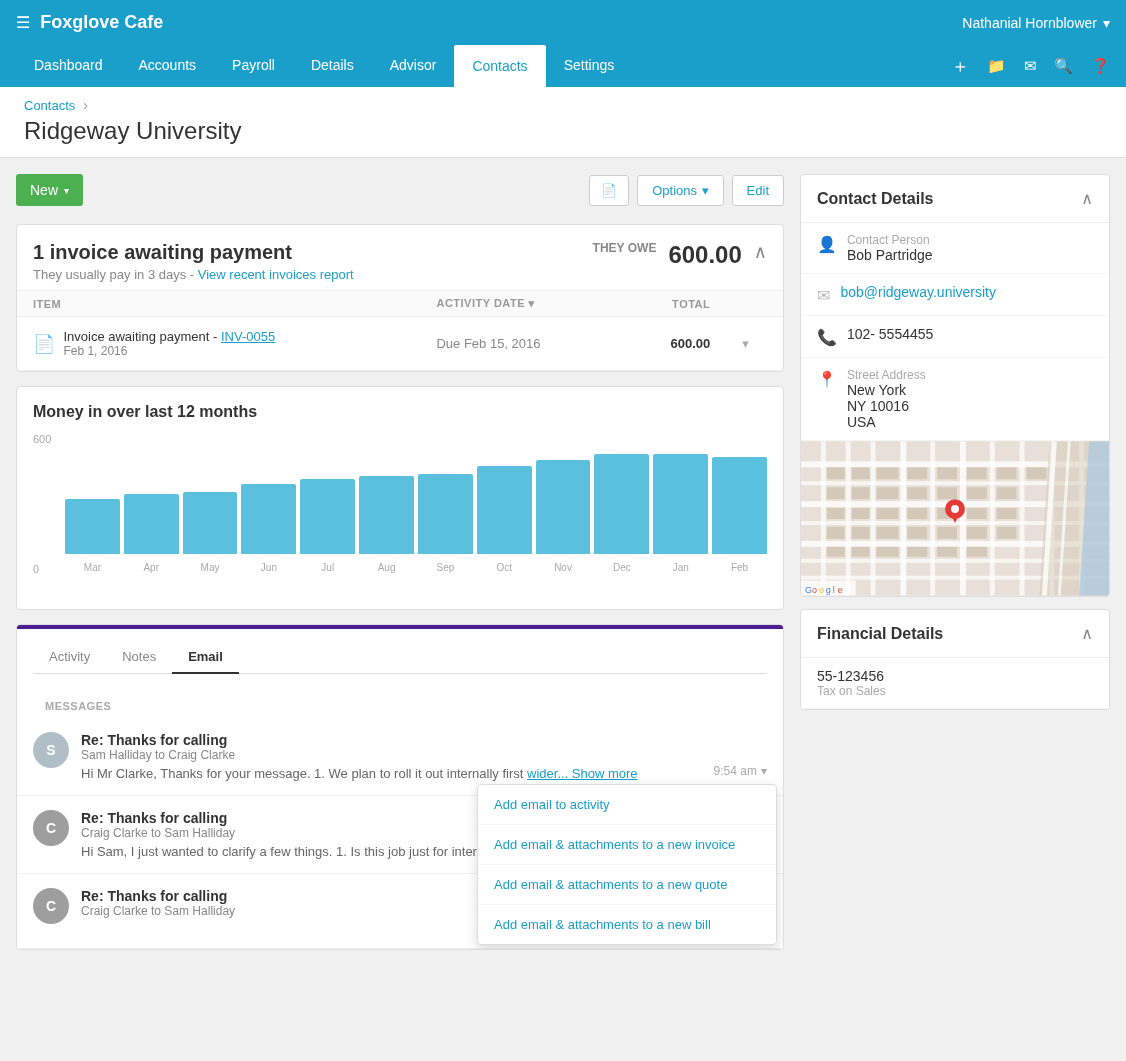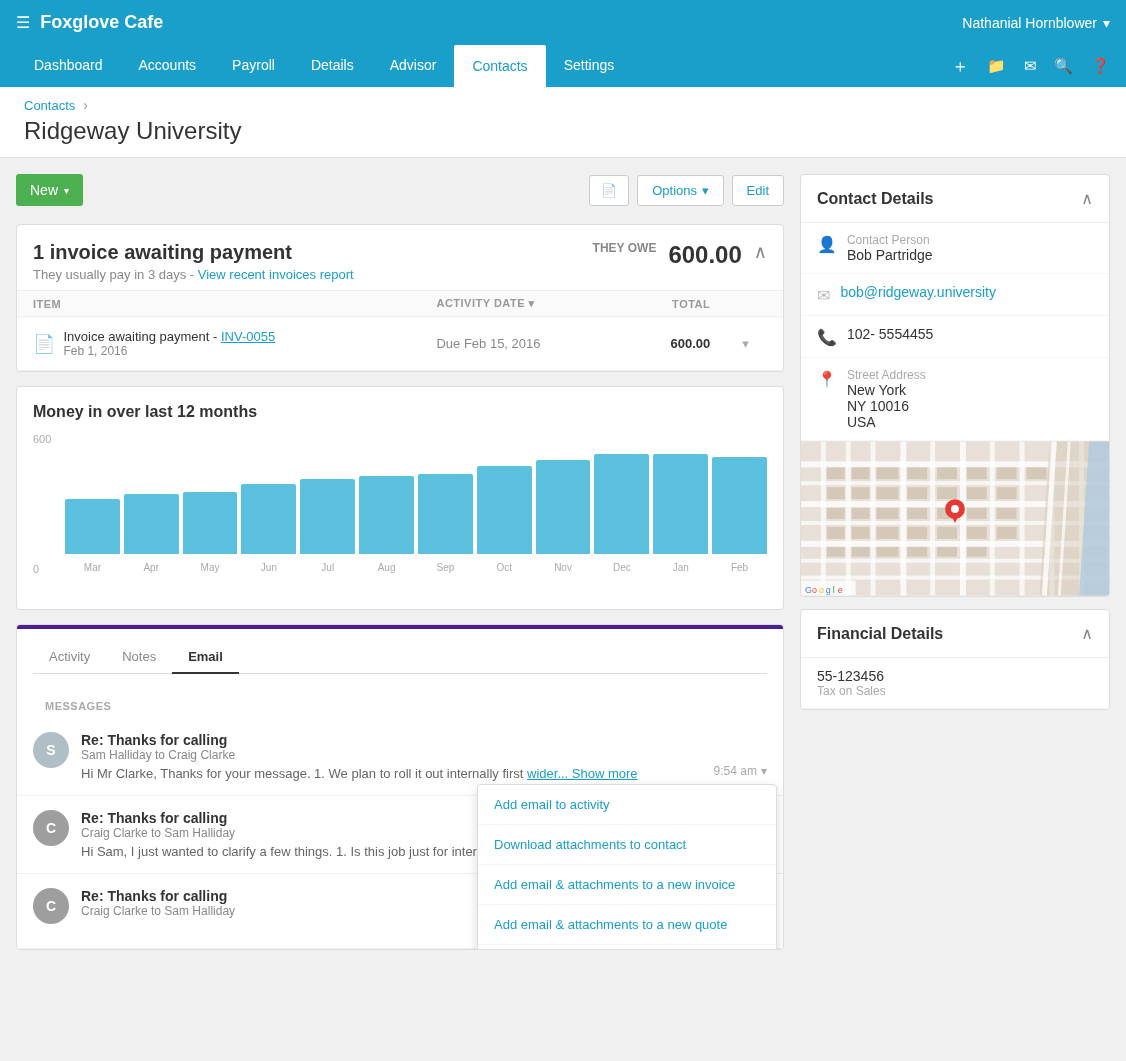--- a/index.html
+++ b/index.html
@@ -437,21 +437,20 @@
           <div class="email-content">
             <div class="email-subject">Re: Thanks for calling</div>
             <div class="email-from">Sam Halliday to Craig Clarke</div>
             <div class="email-preview">Hi Mr Clarke, Thanks for your message. 1. We plan to roll it out internally first <a href="#">wider... Show more</a></div>
           </div>
           <div class="email-meta" style="position:relative;">
             <span class="email-time">9:54 am <span>▾</span></span>
 
             <div class="dropdown-overlay">
               <div class="dropdown-item">Add email to activity</div>
-              <div class="dropdown-item">Download attachments to contact</div>
               <div class="dropdown-item">Add email &amp; attachments to a new invoice</div>
               <div class="dropdown-item">Add email &amp; attachments to a new quote</div>
               <div class="dropdown-item">Add email &amp; attachments to a new bill</div>
             </div>
           </div>
         </div>
 
         <div class="email-item">
           <div class="avatar-circle avatar-c" style="background:#9e9e9e;">C</div>
           <div class="email-content">

